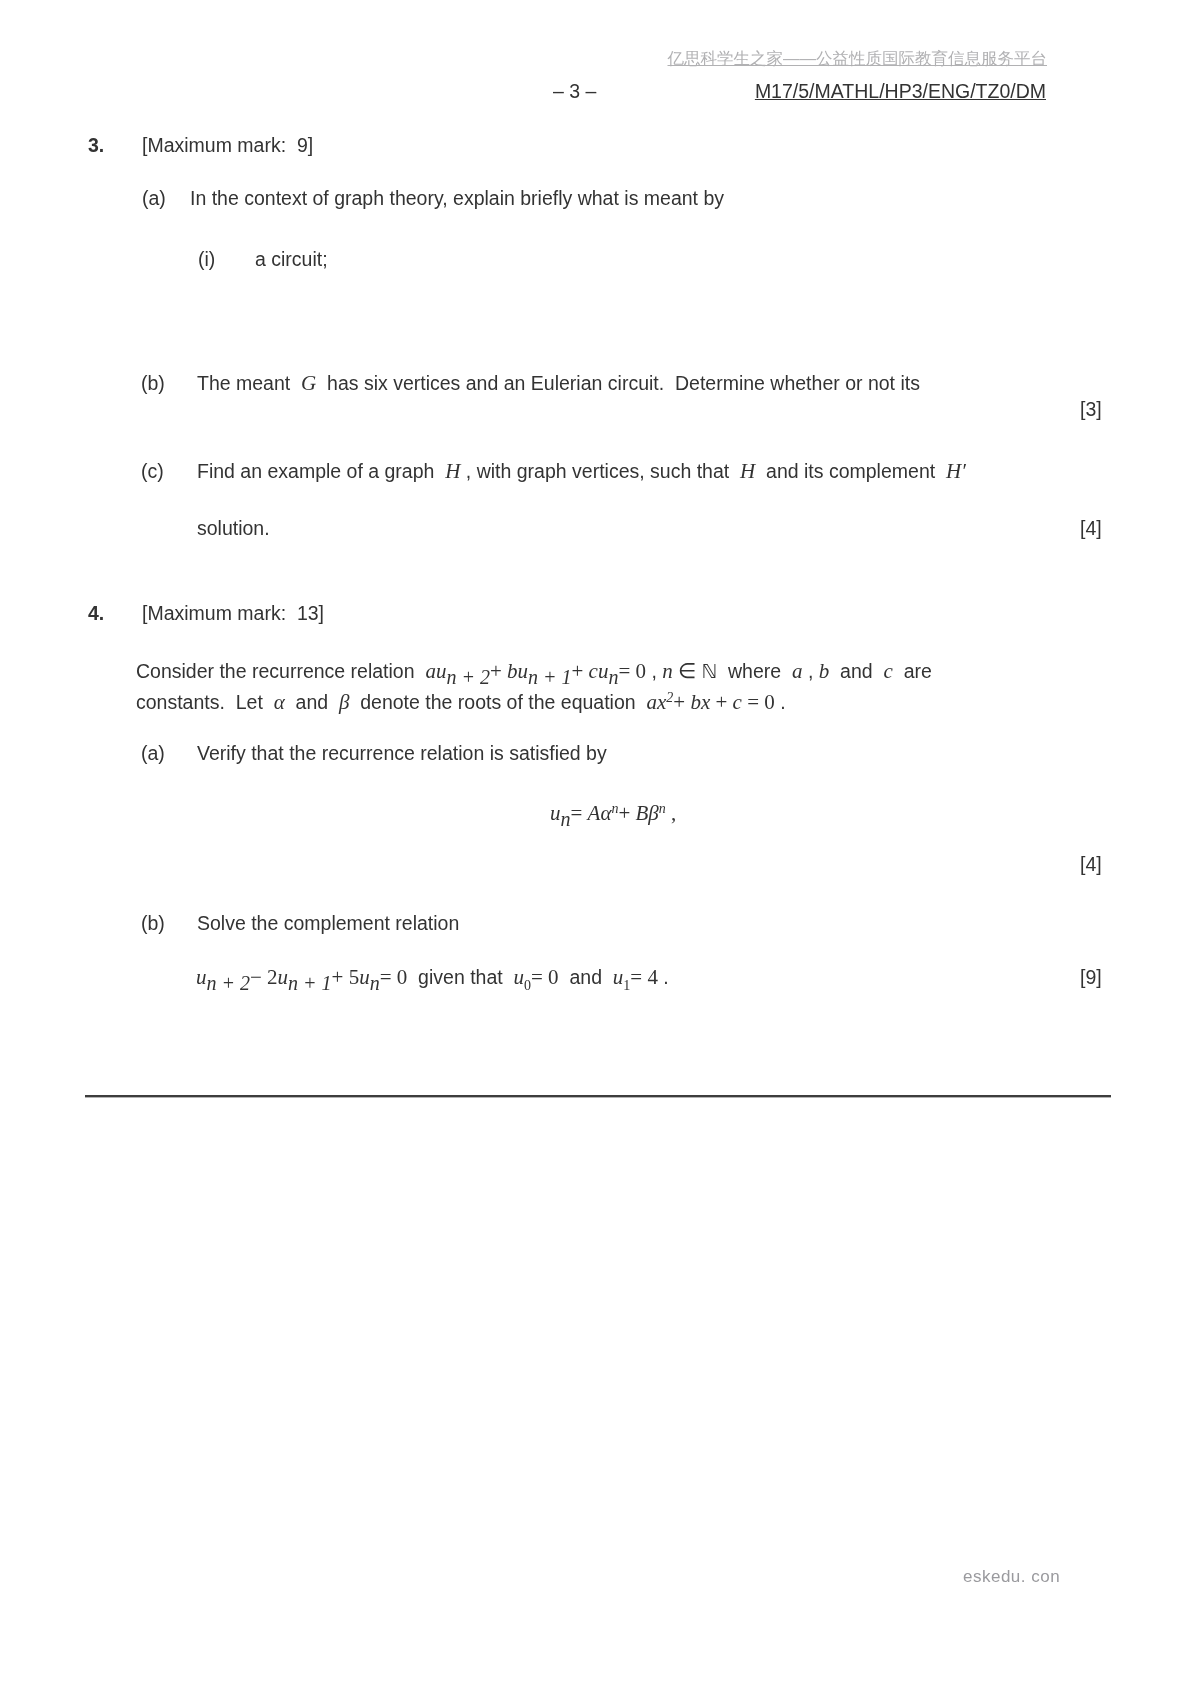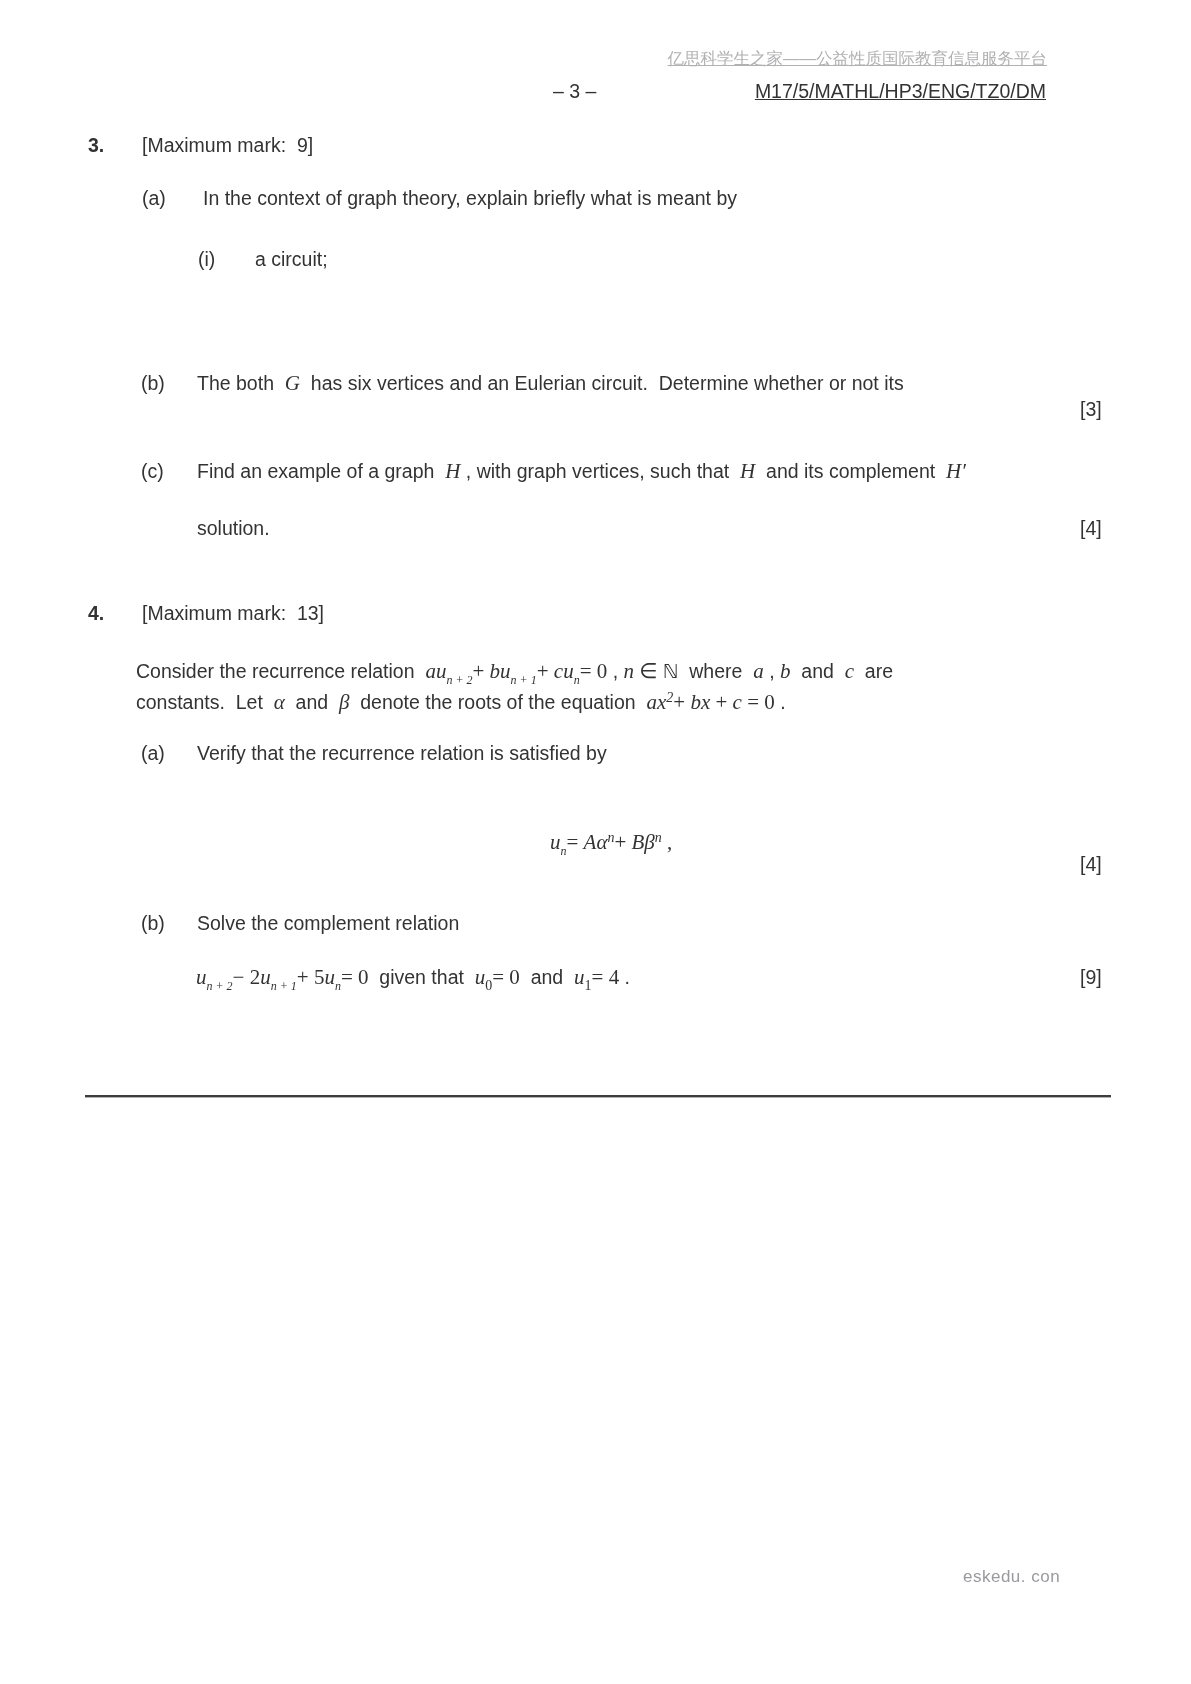--- a/index.html
+++ b/index.html
@@ -15,21 +15,21 @@
   }
   .row { position:absolute; left:0; right:0; height:26px; line-height:26px; white-space:pre; }
   .lbl, .txt { position:absolute; top:0; white-space:pre; }
   .marks { position:absolute; top:0; left:1080px; white-space:pre; }
   .qnum { font-weight:bold; }
   
   .seg.t   { font-family:"Liberation Sans", sans-serif; font-size:19.5px; }
   .seg.i   { font-family:"Liberation Serif", serif; font-style:italic; font-size:21px; }
   .seg.r   { font-family:"Liberation Serif", serif; font-size:21px; }
   .seg.bb  { font-family:"DejaVu Sans", sans-serif; font-size:19.5px; }
-  .seg.isub{ font-family:"Liberation Serif", serif; font-style:italic; font-size:12px; vertical-align:-6px; }
+  .seg.isub{ font-family:"Liberation Serif", serif; font-style:italic; font-size:20px; vertical-align:-6px; }
   .seg.rsub{ font-family:"Liberation Serif", serif; font-size:14px; vertical-align:-6px; }
   .seg.isup{ font-family:"Liberation Serif", serif; font-style:italic; font-size:14px; vertical-align:7px; }
   .watermark {
     position:absolute; top:46px; right:144px;
     font-size:16.5px; color:#b1b1b3; line-height:24px; white-space:pre;text-decoration:underline;
   }
   .pagenum { position:absolute; left:553px; top:0; }
   .examcode { position:absolute; right:145px; top:0;text-decoration:underline; }
   .rule {
     position:absolute; left:85px; top:1095px; width:1026px; height:0;
@@ -51,32 +51,32 @@
     <span class="examcode">M17/5/MATHL/HP3/ENG/TZ0/DM</span>
   </div>
 
   <div class="row" style="top:132px">
     <span class="lbl qnum" style="left:88px">3.</span>
     <span class="txt" style="left:142px">[Maximum mark:  9]</span>
   </div>
 
   <div class="row" style="top:185px">
     <span class="lbl" style="left:142px">(a)</span>
-    <span class="txt" style="left:203px">In the context of graph theory, explain briefly what is meant by</span>
+    <span class="txt" style="left:190px">In the context of graph theory, explain briefly what is meant by</span>
   </div>
 
   <div class="row" style="top:246px">
     <span class="lbl" style="left:198px">(i)</span>
     <span class="txt" style="left:255px">a circuit;</span>
   </div>
 
 
   <div class="row" style="top:370px">
     <span class="lbl" style="left:141px">(b)</span>
-    <span class="txt" style="left:197px"><span class="seg t">The both  </span><span class="seg i">G</span><span class="seg t">  has six vertices and an Eulerian circuit.  Determine whether or not its</span></span>
+    <span class="txt" style="left:197px"><span class="seg t">The meant  </span><span class="seg i">G</span><span class="seg t">  has six vertices and an Eulerian circuit.  Determine whether or not its</span></span>
   </div>
   <div class="row" style="top:396px">
     <span class="marks">[3]</span>
   </div>
 
   <div class="row" style="top:458px">
     <span class="lbl" style="left:141px">(c)</span>
     <span class="txt" style="left:197px"><span class="seg t">Find an example of a graph  </span><span class="seg i">H</span><span class="seg t"> , with graph vertices, such that  </span><span class="seg i">H</span><span class="seg t">  and its complement  </span><span class="seg i">H′</span></span>
   </div>
   <div class="row" style="top:515px">
@@ -93,21 +93,21 @@
     <span class="txt" style="left:136px"><span class="seg t">Consider the recurrence relation  </span><span class="seg i">au</span><span class="seg isub">n + 2</span><span class="seg r">+ </span><span class="seg i">bu</span><span class="seg isub">n + 1</span><span class="seg r">+ </span><span class="seg i">cu</span><span class="seg isub">n</span><span class="seg r">= 0</span><span class="seg t"> , </span><span class="seg i">n</span><span class="seg r"> ∈ </span><span class="seg bb">ℕ</span><span class="seg t">  where  </span><span class="seg i">a</span><span class="seg t"> , </span><span class="seg i">b</span><span class="seg t">  and  </span><span class="seg i">c</span><span class="seg t">  are</span></span>
   </div>
   <div class="row" style="top:685px">
     <span class="txt" style="left:136px"><span class="seg t">constants.  Let  </span><span class="seg i">α</span><span class="seg t">  and  </span><span class="seg i">β</span><span class="seg t">  denote the roots of the equation  </span><span class="seg i">ax</span><span class="seg isup">2</span><span class="seg r">+ </span><span class="seg i">bx</span><span class="seg r"> + </span><span class="seg i">c</span><span class="seg r"> = 0</span><span class="seg t"> .</span></span>
   </div>
 
   <div class="row" style="top:740px">
     <span class="lbl" style="left:141px">(a)</span>
     <span class="txt" style="left:197px">Verify that the recurrence relation is satisfied by</span>
   </div>
-  <div class="row" style="top:825px">
+  <div class="row" style="top:796px">
     <span class="txt" style="left:550px"><span class="seg i">u</span><span class="seg isub">n</span><span class="seg r">= </span><span class="seg i">Aα</span><span class="seg isup">n</span><span class="seg r">+ </span><span class="seg i">Bβ</span><span class="seg isup">n</span><span class="seg r"> ,</span></span>
   </div>
   <div class="row" style="top:851px">
     <span class="marks">[4]</span>
   </div>
 
   <div class="row" style="top:910px">
     <span class="lbl" style="left:141px">(b)</span>
     <span class="txt" style="left:197px">Solve the complement relation</span>
   </div>

